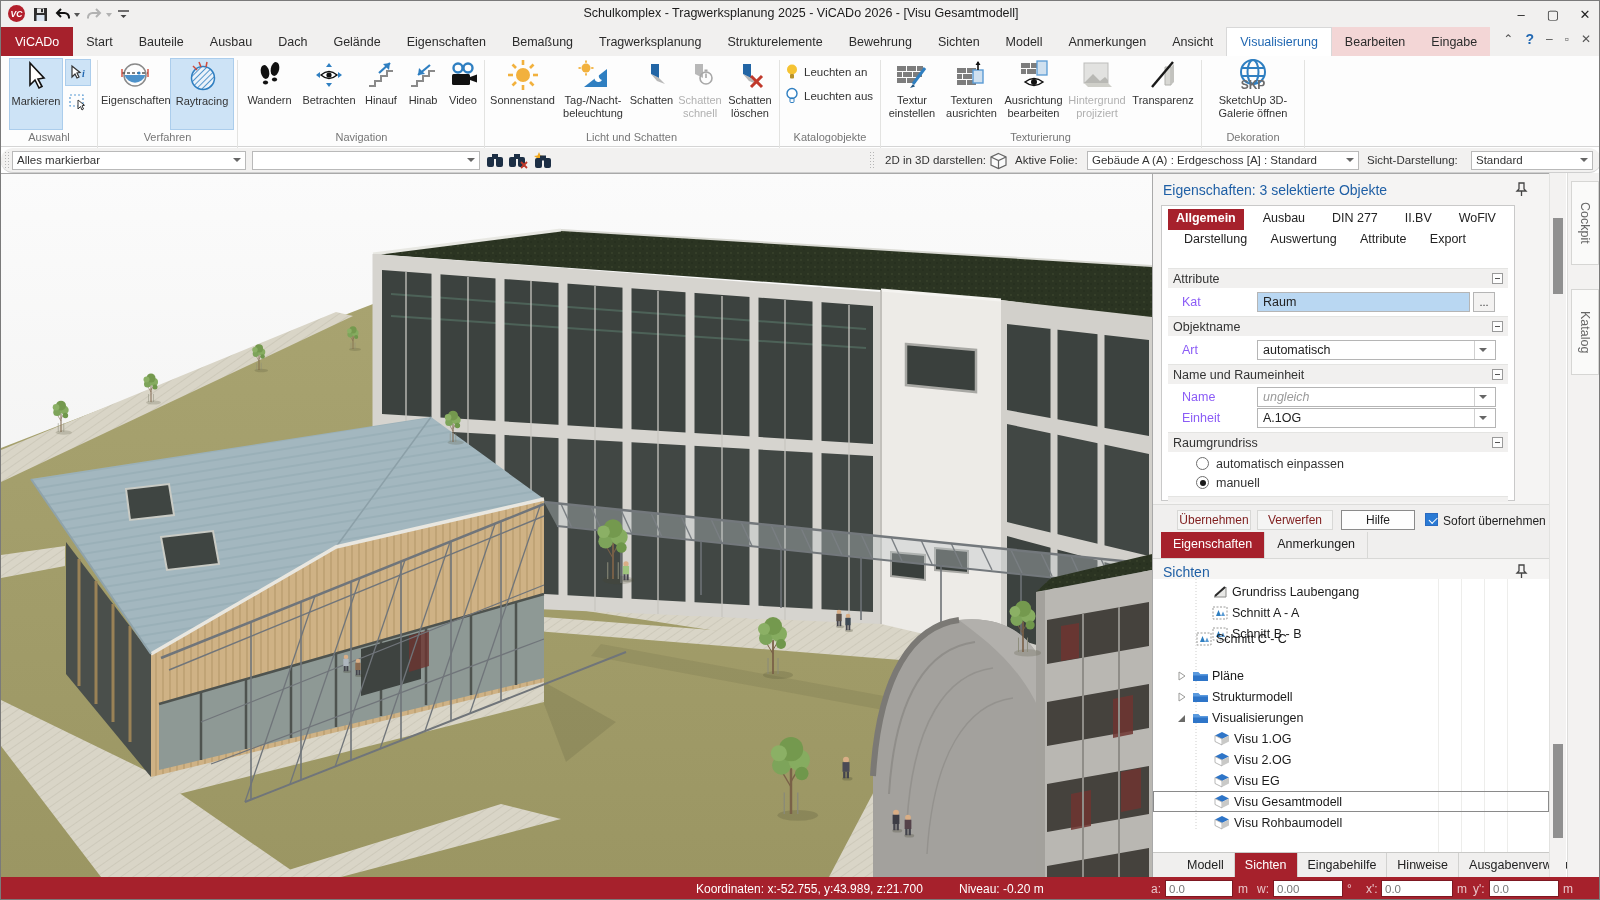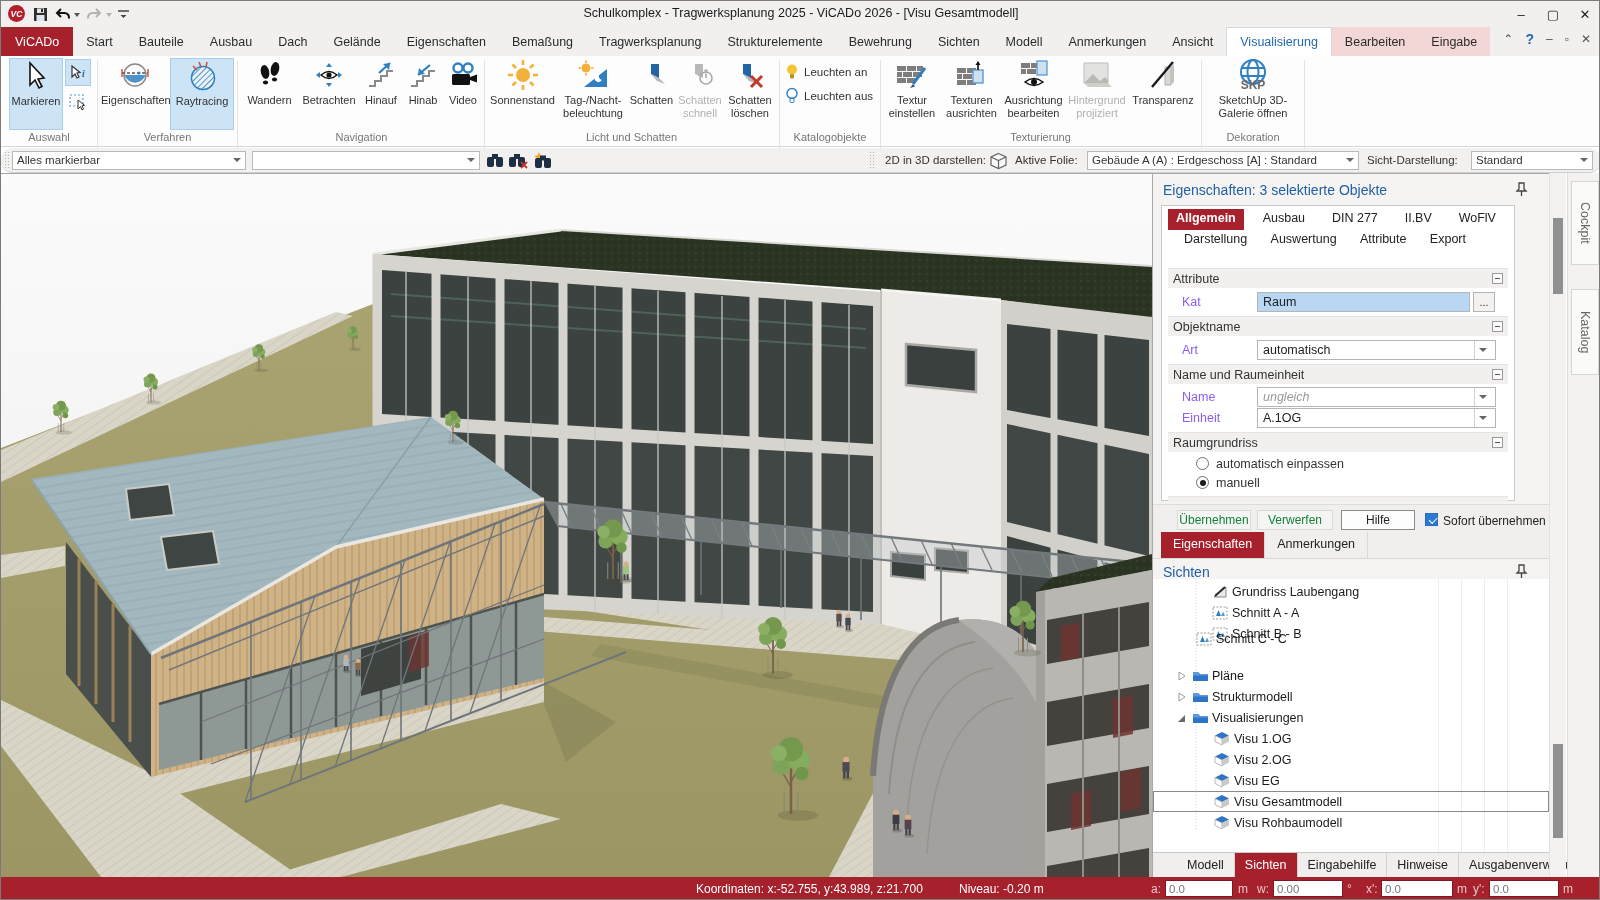--- a/index.html
+++ b/index.html
@@ -72,21 +72,21 @@
             color:#222; display:flex; align-items:center; padding:0 5px; }
   .pfield .caretbox { margin-left:auto; width:16px; height:18px; border-left:1px solid #d0d0d0; display:flex; align-items:center; justify-content:center; }
   .pfield .caret { width:0; height:0; border-left:4px solid transparent; border-right:4px solid transparent; border-top:4px solid #666; }
   .dotsbtn { position:absolute; left:311px; width:22px; height:20px; background:#f3f2f1; border:1px solid #b5b5b5; font-size:11px;
              color:#333; display:flex; align-items:flex-end; justify-content:center; padding-bottom:3px; }
   .radio { position:absolute; left:34px; width:13px; height:13px; border:1px solid #6e6e6e; border-radius:50%; background:#fff; }
   .radio.on::after { content:""; position:absolute; left:2.5px; top:2.5px; width:6px; height:6px; border-radius:50%; background:#1a1a1a; }
   .radio-label { position:absolute; left:54px; font-size:12.5px; color:#333; }
   .btnbar { position:absolute; left:0; top:330px; width:396px; height:28px; background:#f0efee; border-top:1px solid #dcdcda; }
   .pbtn { position:absolute; top:5px; height:20px; font-size:12px; display:flex; align-items:center; justify-content:center; }
-  .pbtn.dis { background:#f5f5f4; border:1px solid #d8d8d6; color:#15803d; }
+  .pbtn.dis { background:#f5f5f4; border:1px solid #d8d8d6; color:#7f1d1d; }
   .pbtn.en  { background:#fdfdfd; border:1px solid #8a8a8a; color:#222; }
   .cb { position:absolute; width:13px; height:13px; background:#2a7ad4; border:1px solid #2a6ac0; }
   .cb::after { content:""; position:absolute; left:2.5px; top:2.5px; width:7px; height:3.5px; border-left:1.8px solid #fff; border-bottom:1.8px solid #fff; transform:rotate(-45deg); }
   .cb-label { position:absolute; font-size:12px; color:#222; }
   .paneltabs { position:absolute; left:0; top:358px; width:396px; height:27px; background:#f0efee; border-bottom:1px solid #d8d8d6; display:flex; padding-left:8px; }
   .paneltab { font-size:12.5px; padding:5px 12px 0 12px; height:100%; border-right:1px solid #d8d8d6; color:#222; }
   .paneltab.active { background:#a6212c; color:#fff; }
   .treearea { position:absolute; left:0; top:405px; width:396px; height:273px; background:#fff; }
   .trow { position:absolute; height:21px; display:flex; align-items:center; font-size:12.5px; color:#1a1a1a; width:100%; }
   .trow .tico { width:18px; height:16px; margin-right:3px; display:flex; align-items:center; justify-content:center; }

